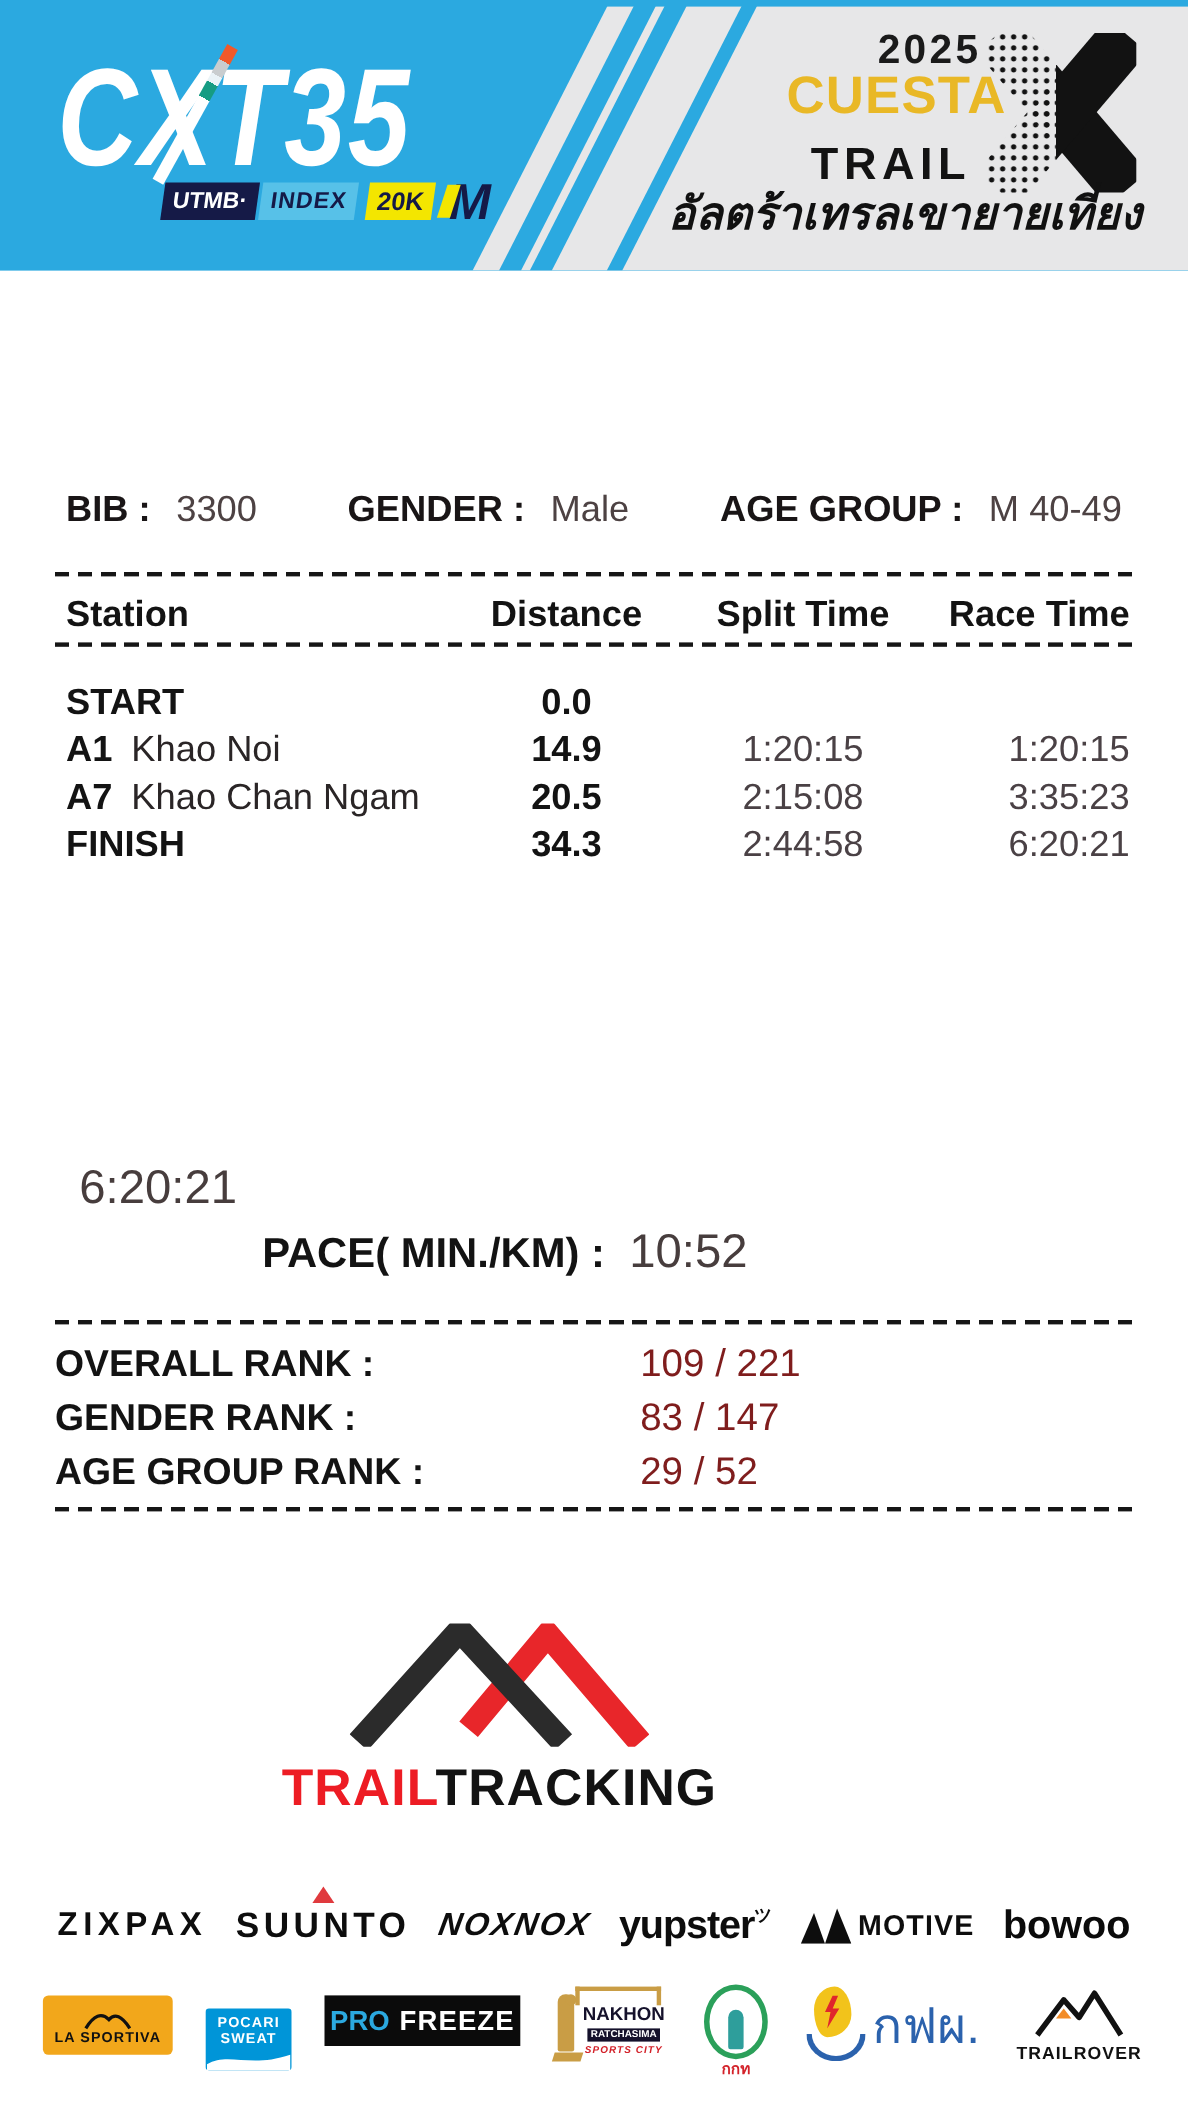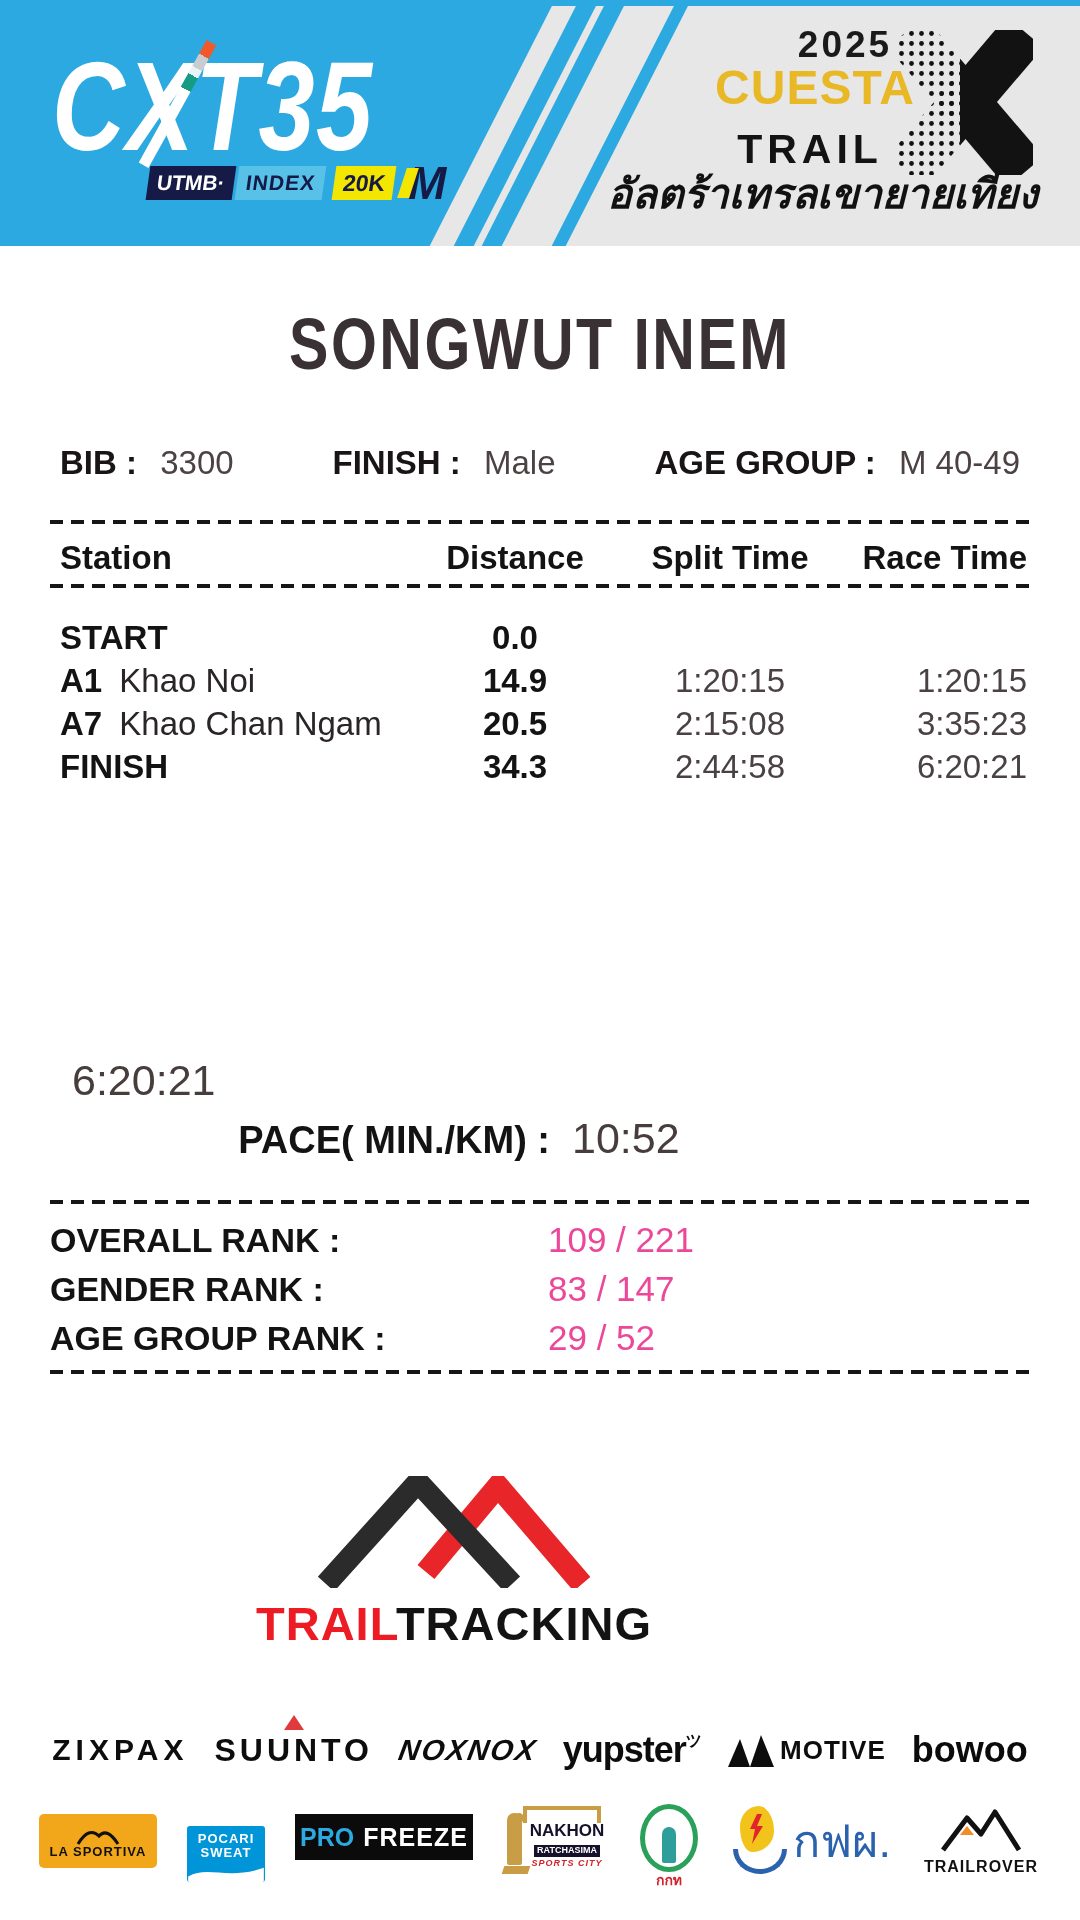--- a/index.html
+++ b/index.html
@@ -71,21 +71,21 @@
   
   .summary{position:absolute;top:1056px;left:50px;width:985px;}
   .sumrow{display:flex;align-items:baseline;height:58px;}
   .sumlbl{width:500px;text-align:right;font-size:38px;font-weight:800;color:#131313;white-space:nowrap;}
   .sumval{margin-left:22px;font-size:43px;font-weight:400;color:#473D3D;}
 
   
   .ranks{position:absolute;top:1220px;left:50px;width:985px;}
   .rankrow{display:flex;align-items:baseline;height:49px;}
   .ranklbl{width:498px;font-size:34px;font-weight:700;color:#131313;white-space:nowrap;}
-  .rankval{font-size:35px;font-weight:400;color:#ec4899;}
+  .rankval{margin-left:34px;font-size:35px;font-weight:400;color:#7f1d1d;}
 
   
   .tt{position:absolute;top:1476px;left:0;width:908px;text-align:center;}
   .tt-word{margin-top:4px;font-size:47px;font-weight:800;letter-spacing:1px;}
   .tt-red{color:#ED1C24;} .tt-black{color:#131313;}
 
   
   .sponsors1{position:absolute;top:1724px;left:0;width:1080px;display:flex;justify-content:center;
              align-items:center;gap:26px;height:52px;}
   .zixpax{font-size:30px;font-weight:800;letter-spacing:5px;color:#0D0D0D;}
@@ -187,31 +187,28 @@
         <g clip-path="url(#xr)" stroke="#121212" stroke-width="48" fill="none">
           <line x1="8" y1="2" x2="127" y2="142"></line>
           <line x1="127" y1="2" x2="8" y2="142"></line>
         </g>
       </svg>
     </div>
 
     <div class="thai">อัลตร้าเทรลเขายายเที่ยง</div>
   </div>
 
-  <div class="runner-name">
-    <span>SONGWUT INEM</span>
-  </div>
 
   <div class="bib-row">
     <div class="bib-pair">
       <span class="lbl">BIB :</span>
       <span class="val">3300</span>
     </div>
     <div class="bib-pair">
-      <span class="lbl">FINISH :</span>
+      <span class="lbl">GENDER :</span>
       <span class="val">Male</span>
     </div>
     <div class="bib-pair">
       <span class="lbl">AGE GROUP :</span>
       <span class="val">M 40-49</span>
     </div>
   </div>
 
   <div class="dash d1"></div>
   <div class="splits-header grid4">

